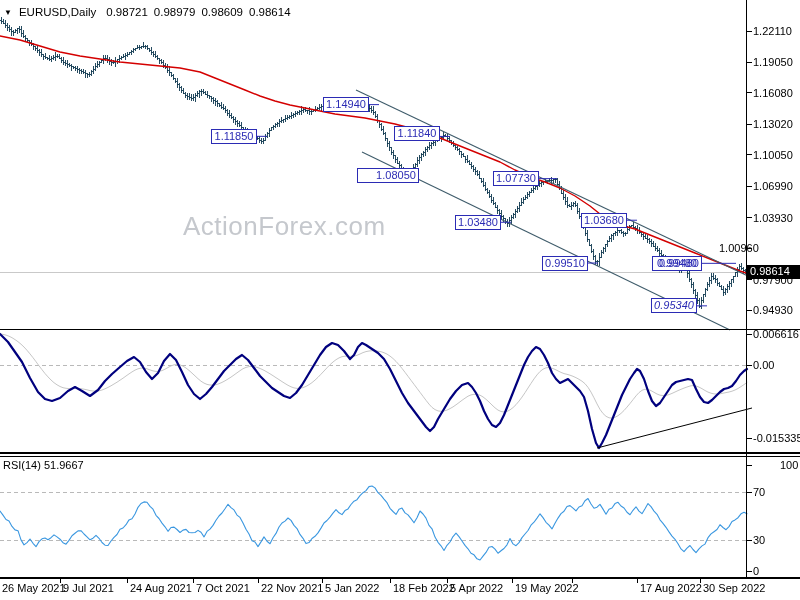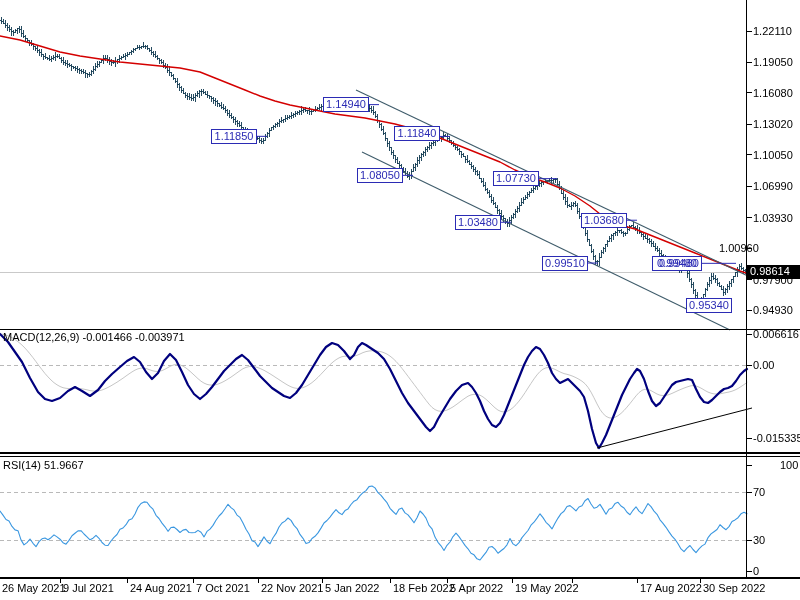--- a/index.html
+++ b/index.html
@@ -76,23 +76,26 @@
       <line x1="258" y1="578" x2="258" y2="583" stroke="#000" stroke-width="1" shape-rendering="crispEdges"></line>
       <line x1="322" y1="578" x2="322" y2="583" stroke="#000" stroke-width="1" shape-rendering="crispEdges"></line>
       <line x1="390" y1="578" x2="390" y2="583" stroke="#000" stroke-width="1" shape-rendering="crispEdges"></line>
       <line x1="447" y1="578" x2="447" y2="583" stroke="#000" stroke-width="1" shape-rendering="crispEdges"></line>
       <line x1="512" y1="578" x2="512" y2="583" stroke="#000" stroke-width="1" shape-rendering="crispEdges"></line>
       <line x1="572" y1="578" x2="572" y2="583" stroke="#000" stroke-width="1" shape-rendering="crispEdges"></line>
       <line x1="637" y1="578" x2="637" y2="583" stroke="#000" stroke-width="1" shape-rendering="crispEdges"></line>
       <line x1="700" y1="578" x2="700" y2="583" stroke="#000" stroke-width="1" shape-rendering="crispEdges"></line>
     </svg>
 
+  <div id="titlebar">
+    <span class="tri">▼</span><span class="sym">EURUSD,Daily</span><span class="q">0.98721</span><span class="q">0.98979</span><span class="q">0.98609</span><span class="q">0.98614</span>
+  </div>
 
-  <div id="macdlabel">MACD(12,26,9) -0.001466 -0.003971</div>
   <div id="rsilabel">RSI(14) 51.9667</div>
+  <div id="wm">ActionForex.com</div>
 
   <div id="overlay">
       <div class="lb" style="left: 753px; top: 25px;">1.22110</div>
       <div class="lb" style="left: 753px; top: 56.417px;">1.19050</div>
       <div class="lb" style="left: 753px; top: 86.91px;">1.16080</div>
       <div class="lb" style="left: 753px; top: 118.327px;">1.13020</div>
       <div class="lb" style="left: 753px; top: 148.82px;">1.10050</div>
       <div class="lb" style="left: 753px; top: 180.237px;">1.06990</div>
       <div class="lb" style="left: 753px; top: 211.654px;">1.03930</div>
       <div class="lb" style="left: 719px; top: 242.147px;">1.00960</div>
@@ -113,22 +116,22 @@
       <div class="lb" style="left: 325px; top: 582px;">5 Jan 2022</div>
       <div class="lb" style="left: 393px; top: 582px;">18 Feb 2022</div>
       <div class="lb" style="left: 450px; top: 582px; text-align: right;">5 Apr 2022</div>
       <div class="lb" style="left: 515px; top: 582px;">19 May 2022</div>
       <div class="lb" style="left: 575px; top: 582px; margin-top: 24px;">4 Jul 2022</div>
       <div class="lb" style="left: 640px; top: 582px;">17 Aug 2022</div>
       <div class="lb" style="left: 703px; top: 582px;">30 Sep 2022</div>
       <div class="ann" style="left: 211px; top: 128.839px;">1.11850</div>
       <div class="ann" style="left: 323px; top: 97.1144px;">1.14940</div>
       <div class="ann" style="left: 394px; top: 126px;">1.11840</div>
-      <div class="ann" style="left: 357px; top: 167.854px;">1.08050</div>
+      <div class="ann" style="left: 357px; top: 167.854px; padding-left: 16px;">1.08050</div>
       <div class="ann" style="left: 493px; top: 171.139px;">1.07730</div>
       <div class="ann" style="left: 455px; top: 214.774px;">1.03480</div>
       <div class="ann" style="left: 581px; top: 212.721px;">1.03680</div>
       <div class="ann" style="left: 542px; top: 255.534px;">0.99510</div>
       <div class="ann" style="left: 652px; top: 255.842px; width: 48px; text-shadow: rgb(43, 43, 180) 2px 0px 0px;">0.99480</div>
-      <div class="ann" style="left: 686px; top: 298.348px;">0.95340</div>
+      <div class="ann" style="left: 651px; top: 298.348px; font-style: italic;">0.95340</div>
       <div class="cur" style="left: 747px; top: 265.233px;">0.98614</div>
     </div>
 </div>
 
 </body></html>

